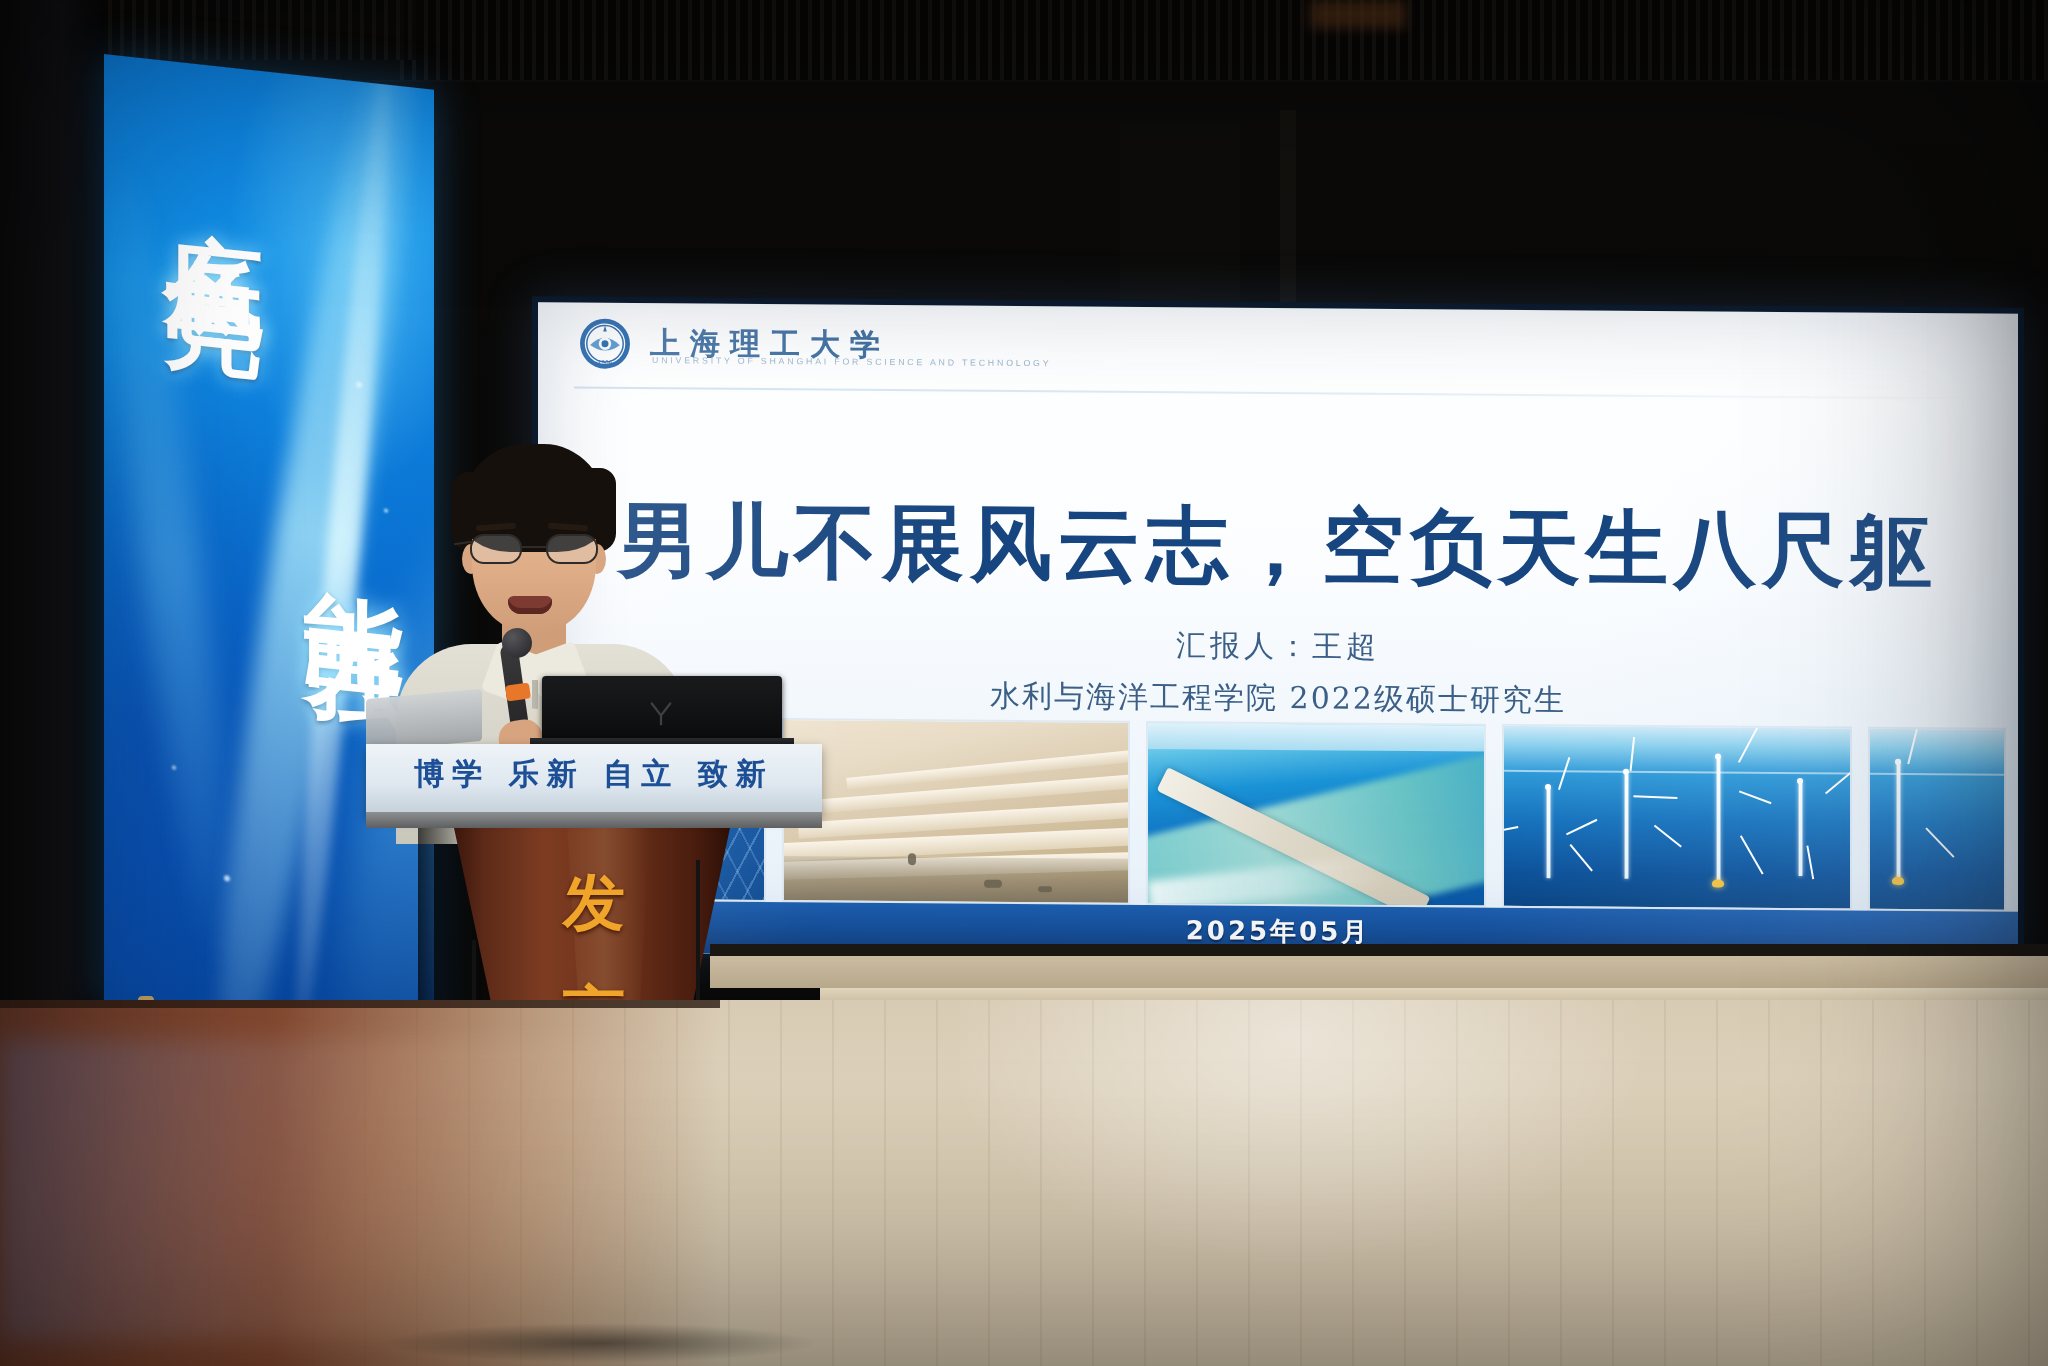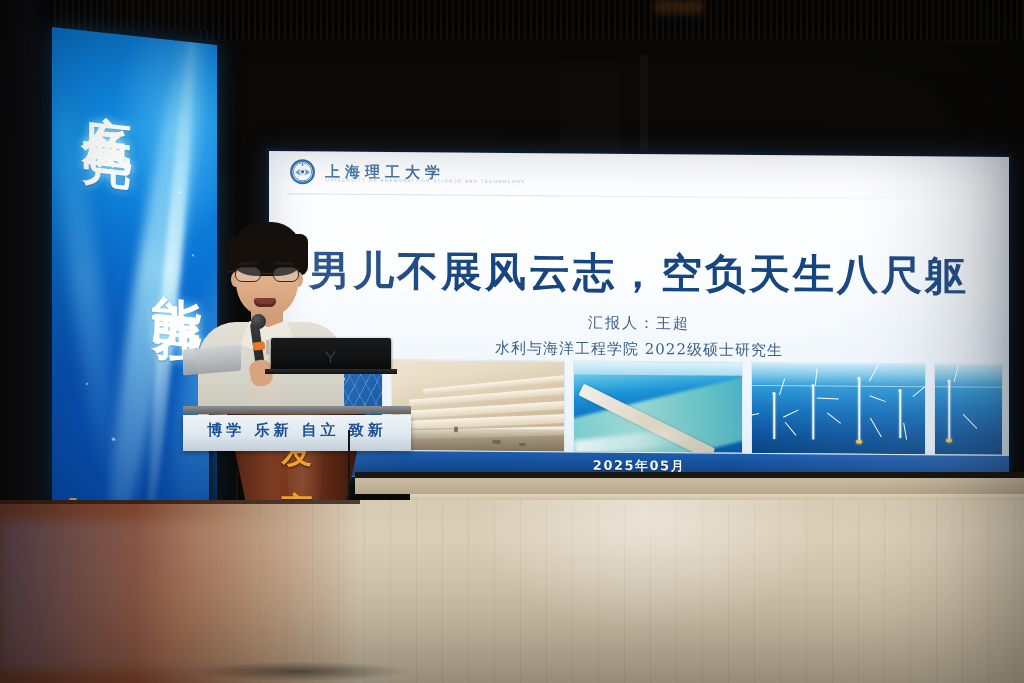--- a/index.html
+++ b/index.html
@@ -219,21 +219,21 @@
      background:linear-gradient(180deg,#3a3a3c,#1d1d1f); border-radius:4px; transform:rotate(-8deg);}
   .mic-head { position:absolute; left:55px; top:92px; width:15px; height:15px;
      background:radial-gradient(circle at 35% 30%, #55555a, #232326); border-radius:50%; }
   .mic-ring { position:absolute; left:57px; top:120px; width:12px; height:8px;
      background:#e8772a; border-radius:2px; transform:rotate(-8deg); }
 
   
   .podium { position:absolute; left:183px; top:372px; width:228px; height:311px; }
   .pod-top { position:absolute; left:0; top:0; width:228px; height:36px;
      background:linear-gradient(180deg,#eef3f7 0%,#dfe8f0 55%,#c3ced8 100%);
-     box-shadow:0 2px 5px rgba(0,0,0,.35);margin-top:43px; }
+     box-shadow:0 2px 5px rgba(0,0,0,.35); }
   .pod-motto { position:absolute; left:0; top:6px; width:100%; text-align:center;
      font-family:"DejaVu Serif", serif; font-weight:700; font-size:15px;
      color:#1d4f96; letter-spacing:4px; white-space:nowrap; }
   .pod-edge { position:absolute; left:0; top:34px; width:228px; height:8px;
      background:linear-gradient(180deg,#8d8f90,#5d5f61); }
   .pod-body { position:absolute; left:38px; top:42px; width:150px; height:269px;
      background:linear-gradient(90deg,#2e1008 0%,#5d2a18 14%,#7d3c22 34%,#6b3119 60%,#4a1d0e 84%,#240b05 100%);
      clip-path: polygon(4% 0%, 96% 0%, 80% 42%, 74% 72%, 88% 100%, 12% 100%, 26% 72%, 20% 42%); }
   .pod-sheen { position:absolute; left:96px; top:42px; width:46px; height:269px;
      background:linear-gradient(90deg,rgba(255,200,150,.00),rgba(255,205,155,.16),rgba(255,200,150,0));

